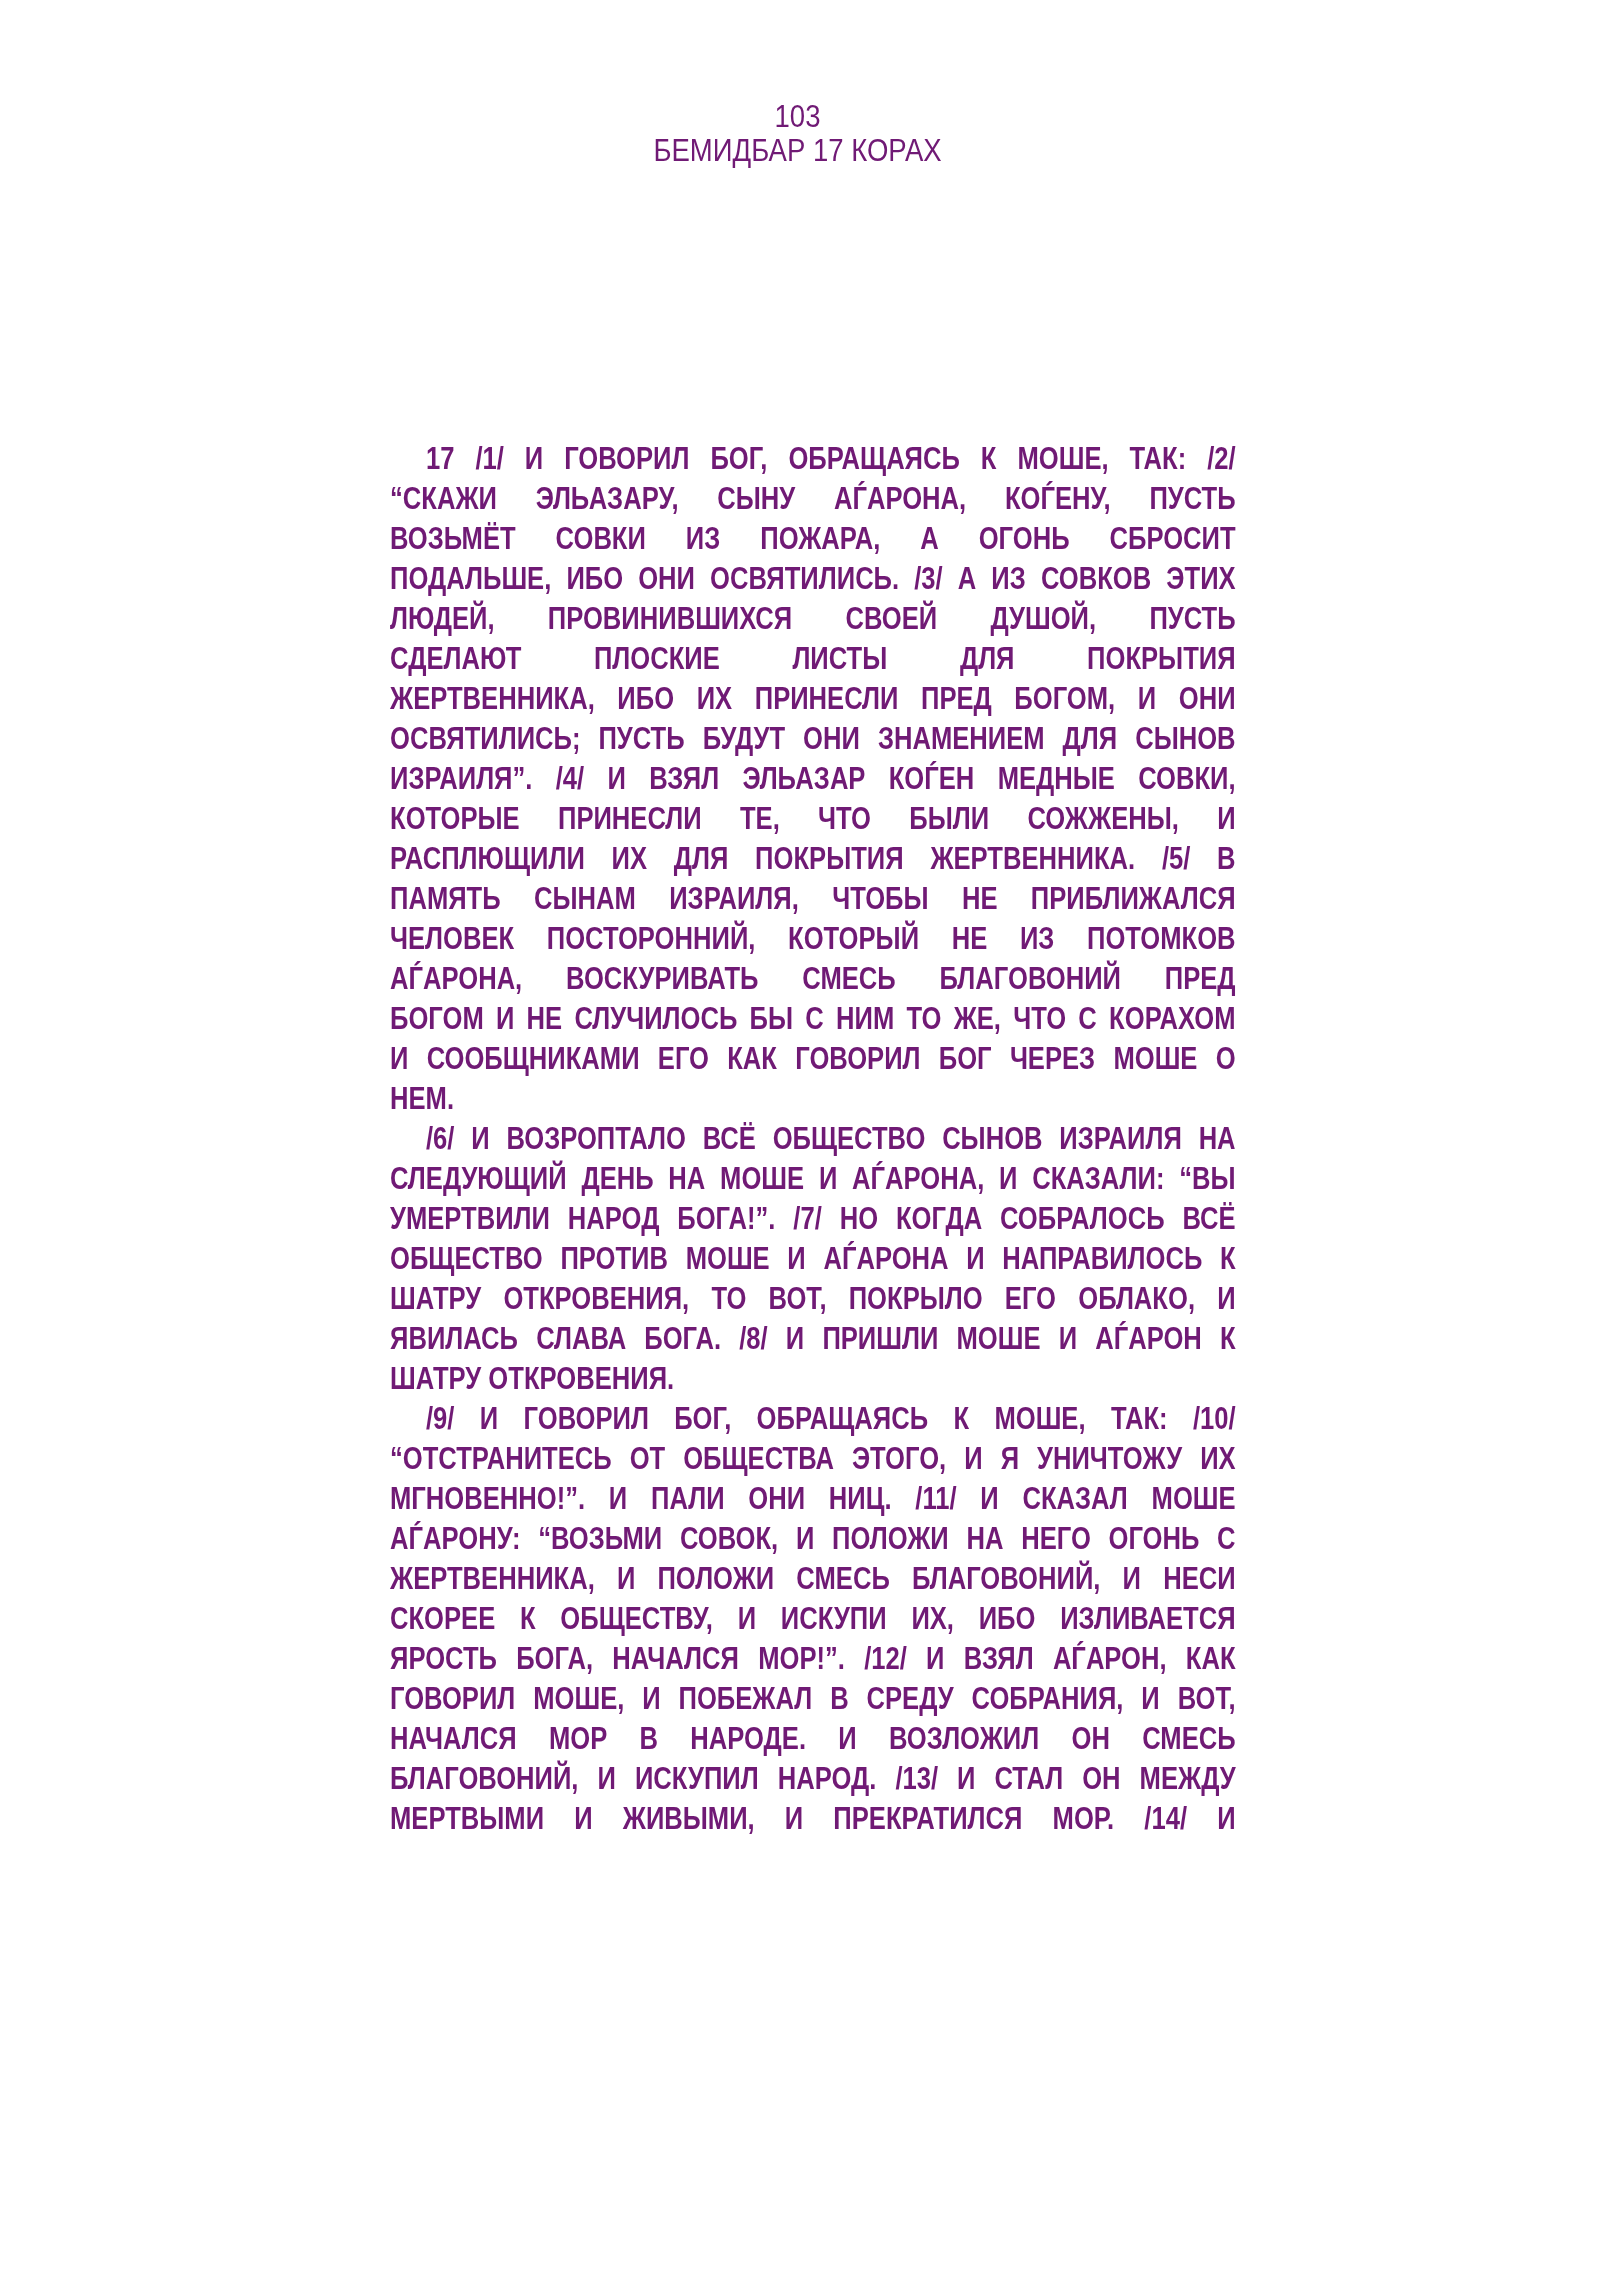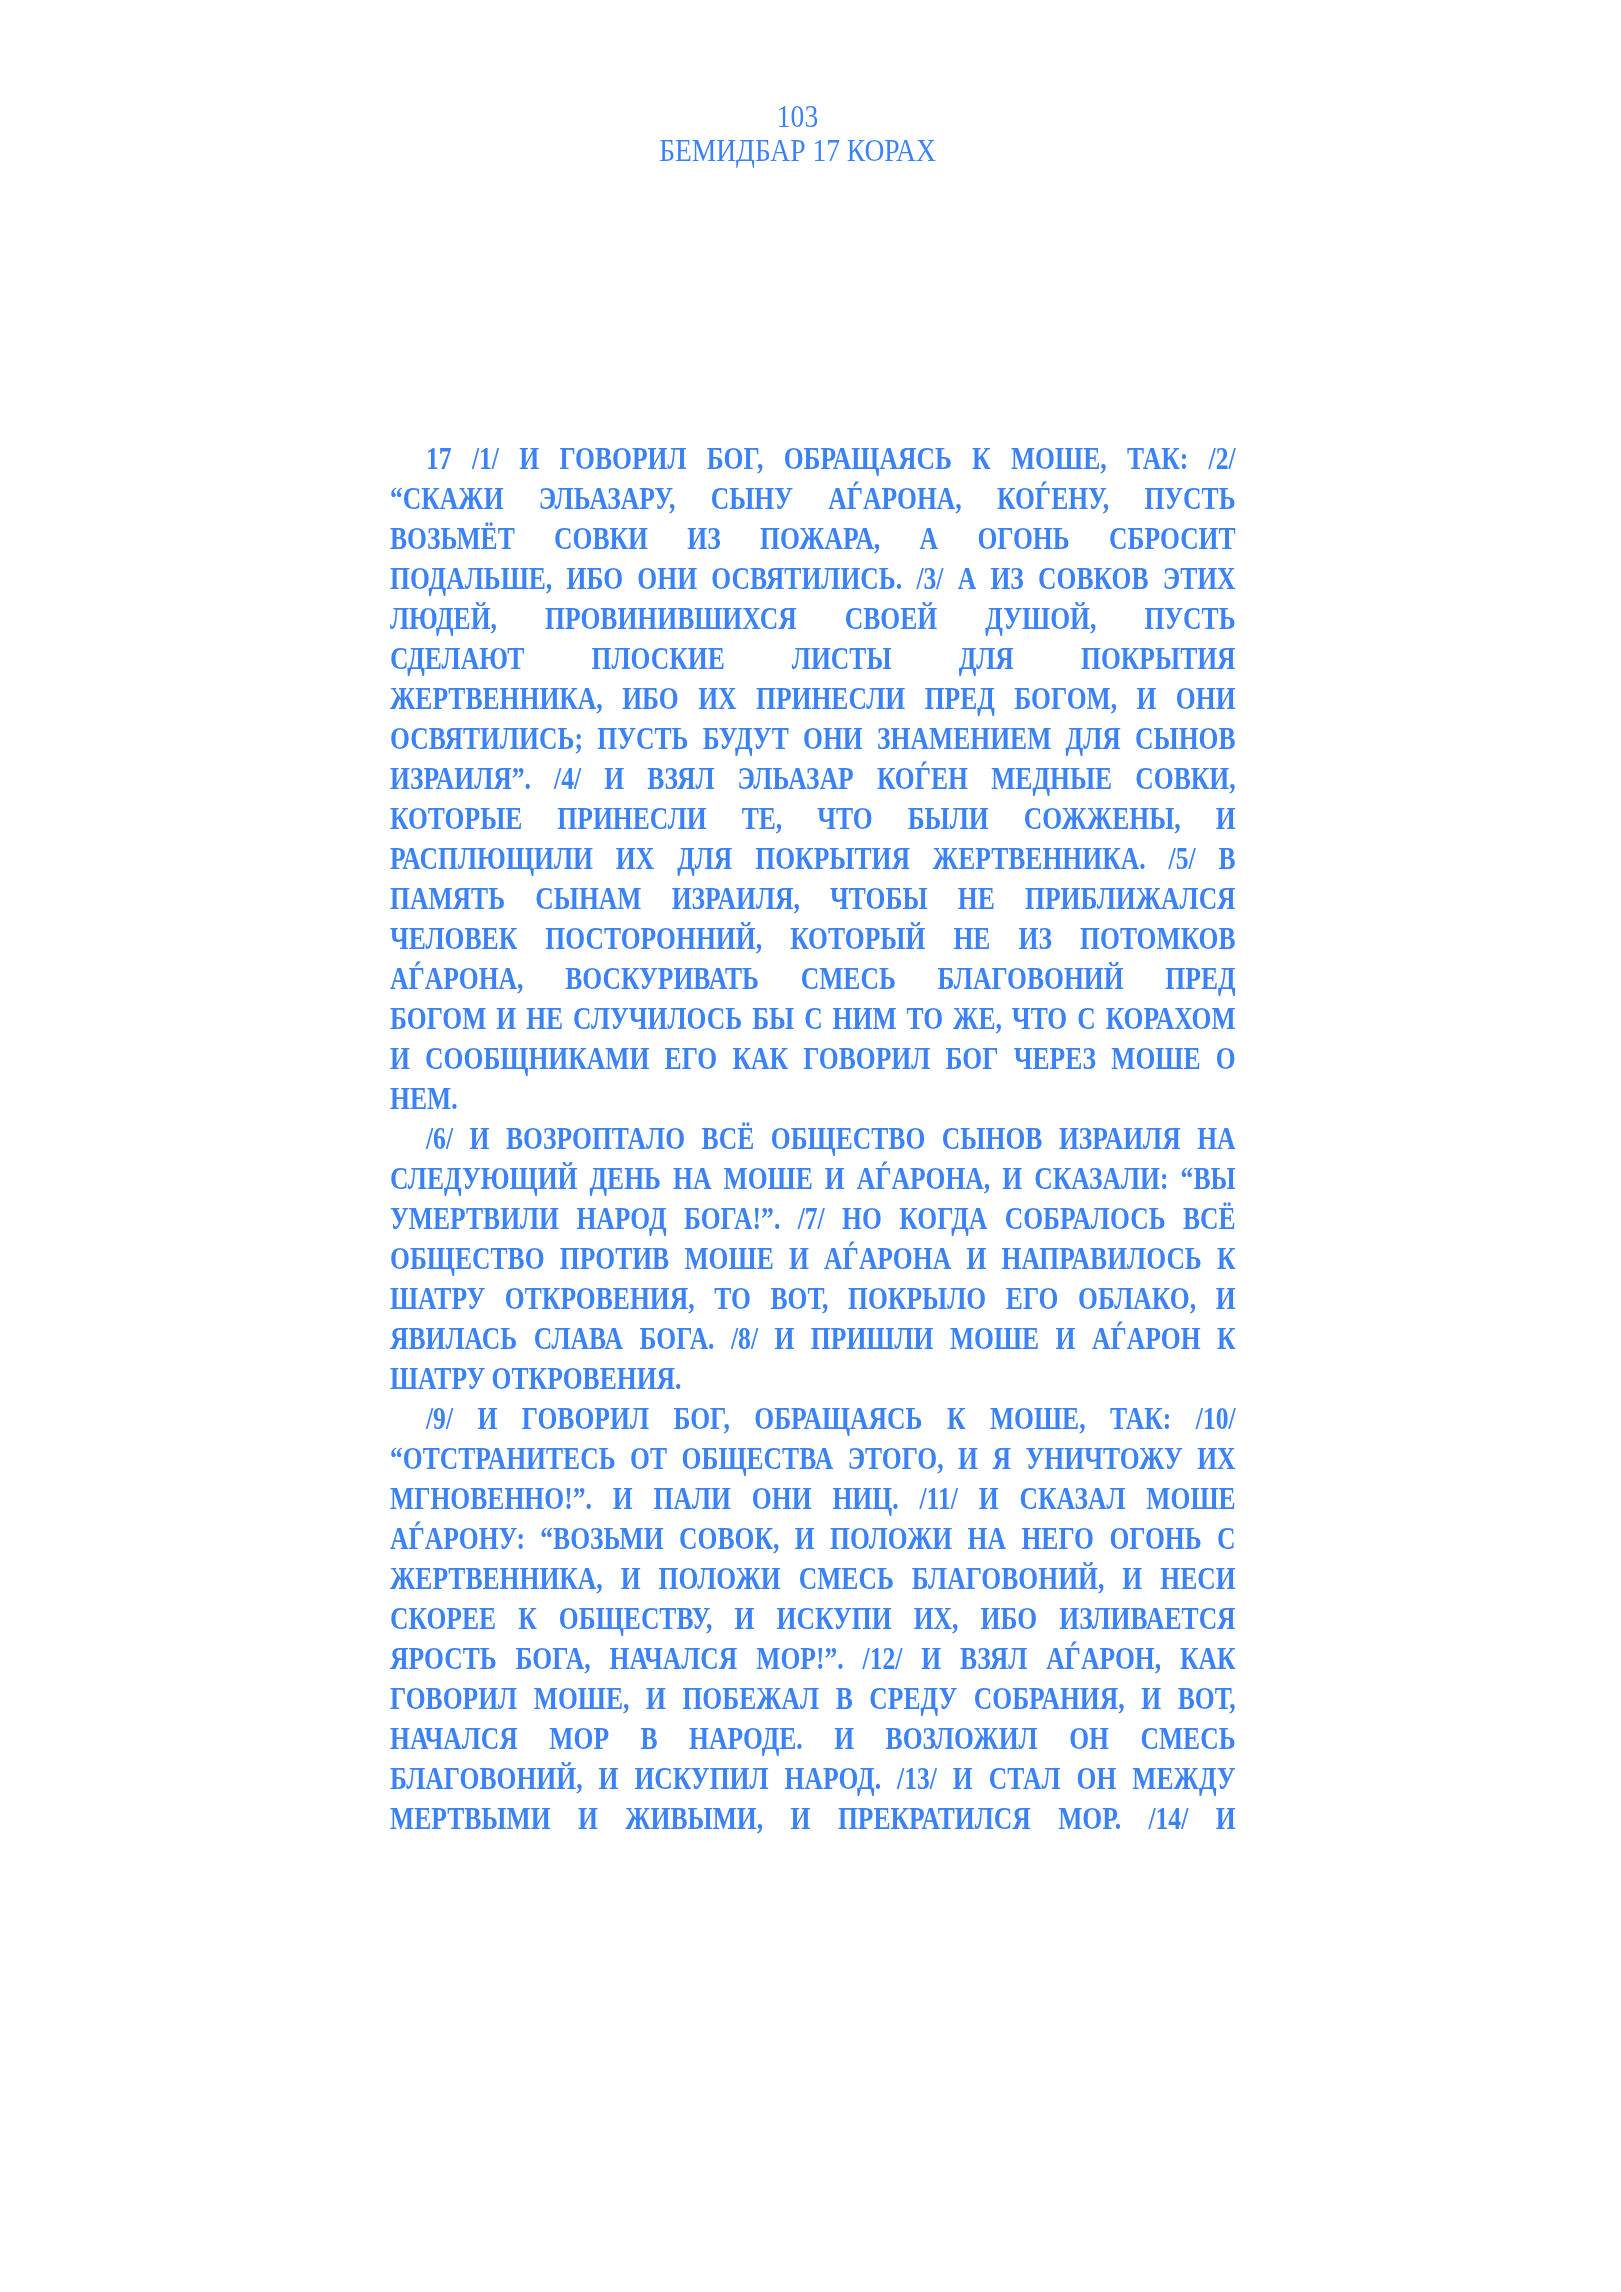--- a/index.html
+++ b/index.html
@@ -6,22 +6,22 @@
     margin: 0;
     padding: 0;
     background: #ffffff;
   }
   .page {
     position: relative;
     width: 1595px;
     height: 2293px;
     background: #ffffff;
     overflow: hidden;
-    font-family: Liberation Serif, serif;
-    color: #3b82f6;
+    font-family: Liberation Sans, sans-serif;
+    color: #701a75;
   }
   .page-head {
     position: absolute;
     top: 99px;
     left: 0;
     width: 100%;
     text-align: center;
     transform: scaleX(0.86);
     transform-origin: 50% 0;
     font-weight: 400;

